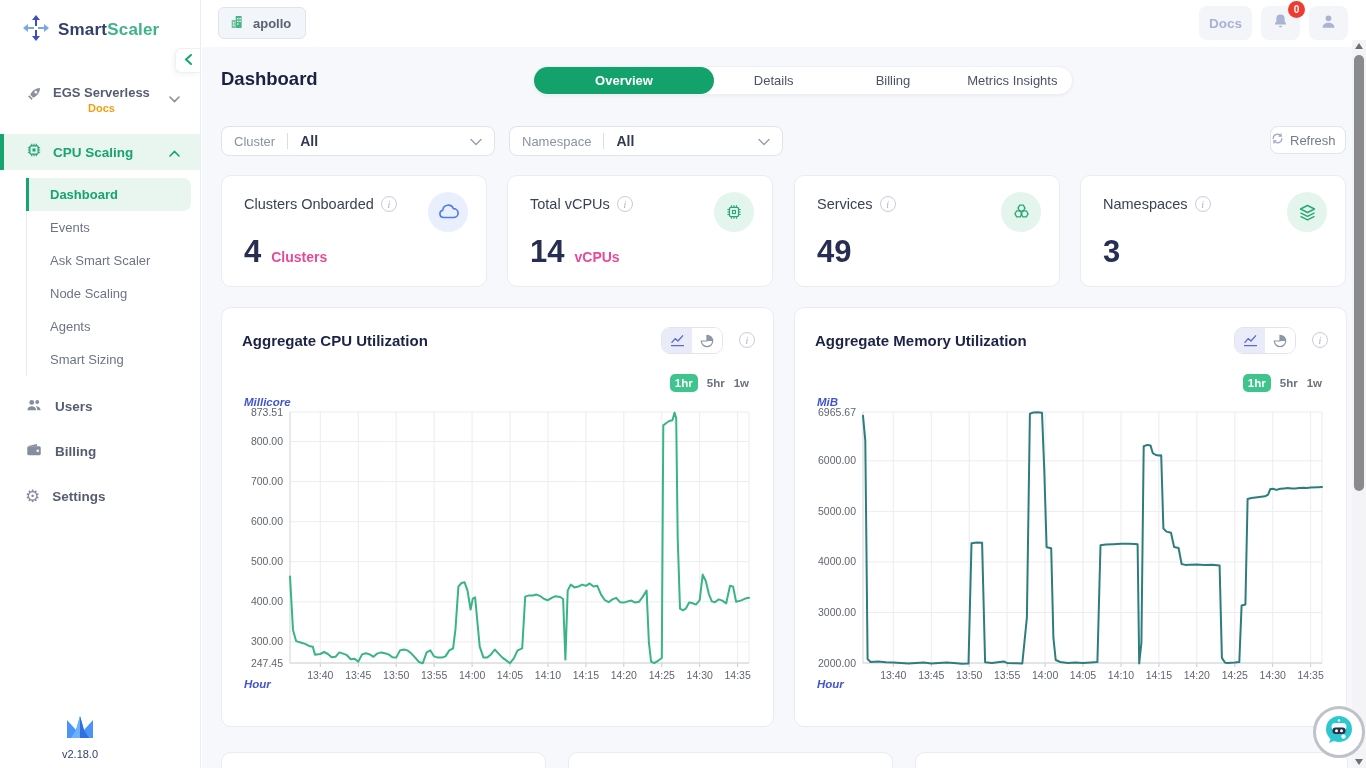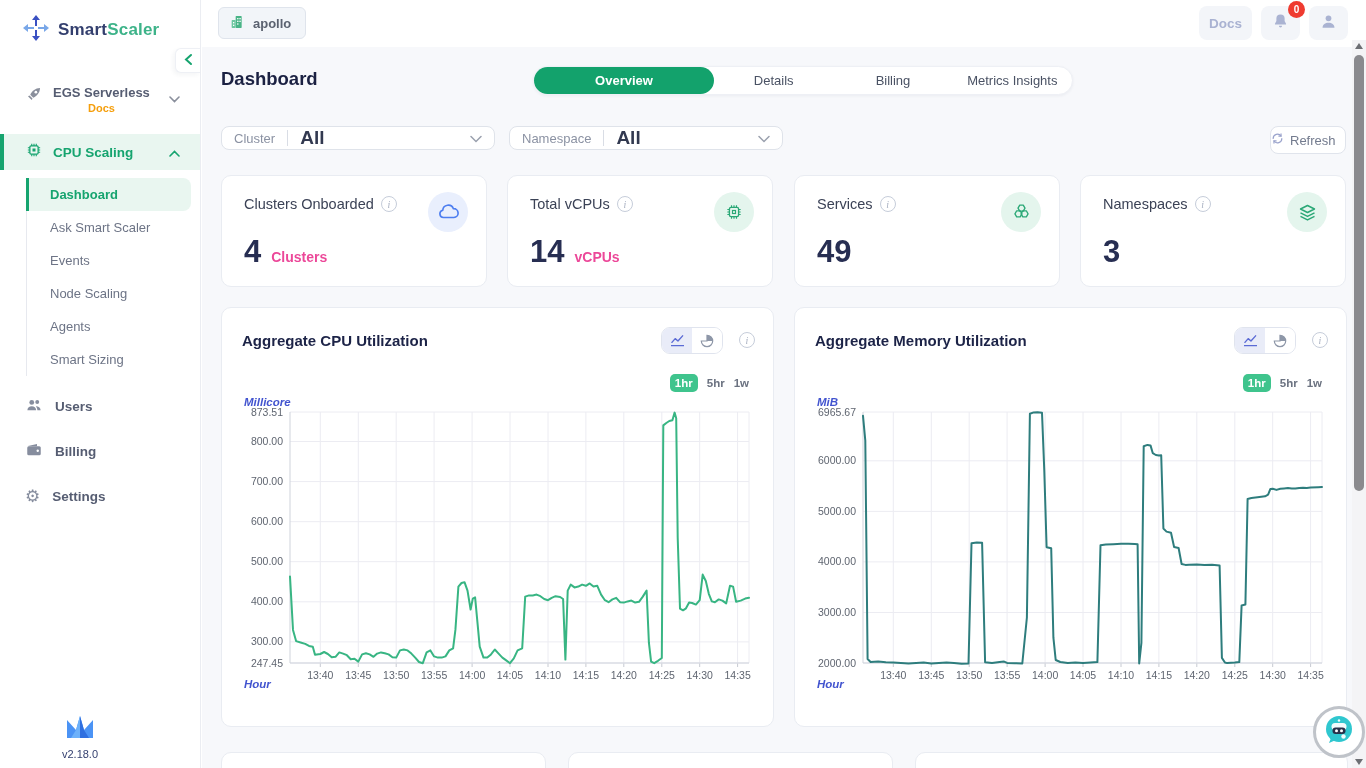--- a/index.html
+++ b/index.html
@@ -36,24 +36,24 @@
   .top-chip { height:34px; min-width:38px; background:#f3f5f9; border-radius:8px; display:flex; align-items:center; justify-content:center; color:#a9b2d2; font-size:13.5px; font-weight:bold; padding:0 10px; cursor:pointer; position:relative; }
   .badge { position:absolute; top:-5px; right:-5px; width:17px; height:17px; background:#ef3b30; border-radius:50%; color:#fff; font-size:10px; font-weight:bold; display:flex; align-items:center; justify-content:center; }
 
   
   .main { position:absolute; left:202px; top:47px; width:1150px; height:721px; background:#f7f8fb; }
   .page-title { position:absolute; left:19px; top:21px; font-size:18.5px; font-weight:bold; color:#1b2142; }
   .tabs { position:absolute; left:331px; top:19px; width:540px; height:29px; background:#fff; border:1px solid #eef0f5; border-radius:15px; box-shadow:0 1px 3px rgba(40,50,80,.06); display:flex; align-items:center; }
   .tab { font-size:13px; color:#4a5264; height:100%; display:flex; align-items:center; justify-content:center; flex:1; cursor:pointer; }
   .tab.active { background:#13a26c; color:#fff; font-weight:bold; border-radius:15px; flex:0 0 180px; }
 
-  .filter { position:absolute; top:79px; height:24px; background:#fff; border:1px solid #dfe3ea; border-radius:8px; display:flex; align-items:center; padding:0 12px; cursor:pointer; }
+  .filter { position:absolute; top:79px; height:30px; background:#fff; border:1px solid #dfe3ea; border-radius:8px; display:flex; align-items:center; padding:0 12px; cursor:pointer; }
   .filter .flabel { font-size:13px; color:#8b92a3; }
   .filter .fdiv { width:1px; height:16px; background:#d9dde5; margin:0 12px; }
-  .filter .fval { font-size:19px; font-weight:bold; color:#323950; }
+  .filter .fval { font-size:14px; font-weight:bold; color:#323950; }
   .filter .chev { margin-left:auto; }
   .refresh-btn { position:absolute; right:6px; top:79px; height:28px; width:76px; background:#fff; border:1px solid #e0e4ec; border-radius:8px; display:flex; align-items:center; gap:6px; font-size:13px; color:#737b8e; cursor:pointer; }
 
   .stat-card { position:absolute; top:128px; width:266px; height:112px; background:#fff; border:1px solid #e9ecf2; border-radius:10px; padding:20px 20px 0 22px; }
   .stat-head { display:flex; align-items:center; gap:7px; }
   .stat-title { font-size:14.5px; color:#3b4256; }
   .stat-bubble { position:absolute; right:18px; top:16px; width:40px; height:40px; border-radius:50%; display:flex; align-items:center; justify-content:center; }
   .stat-value-row { display:flex; align-items:baseline; gap:10px; margin-top:22px; }
   .stat-value { font-size:31px; font-weight:bold; color:#272e52; }
   .stat-unit { font-size:14px; font-weight:bold; color:#ec4899; }
@@ -140,22 +140,22 @@
       <span class="lbl">CPU Scaling</span>
       <span class="chev">
         <svg width="11" height="7" viewBox="0 0 11 7">
             <path d="M1 6l4.5-4.5L10 6" fill="none" stroke="#16a46f" stroke-width="1.6" stroke-linecap="round"></path>
           </svg>
       </span>
     </div>
 
     <div class="subnav">
       <div class="subitem active">Dashboard</div>
+      <div class="subitem">Events</div>
       <div class="subitem">Ask Smart Scaler</div>
-      <div class="subitem">Events</div>
       <div class="subitem">Node Scaling</div>
       <div class="subitem">Agents</div>
       <div class="subitem">Smart Sizing</div>
     </div>
 
     <div class="side-item">
       <span>
         <svg width="18" height="18" viewBox="0 0 24 24" fill="#868d9e">
           <circle cx="9" cy="8.5" r="3.2"></circle>
             <path d="M3.2 19c0-3.3 2.6-5.4 5.8-5.4S14.8 15.7 14.8 19z"></path>

